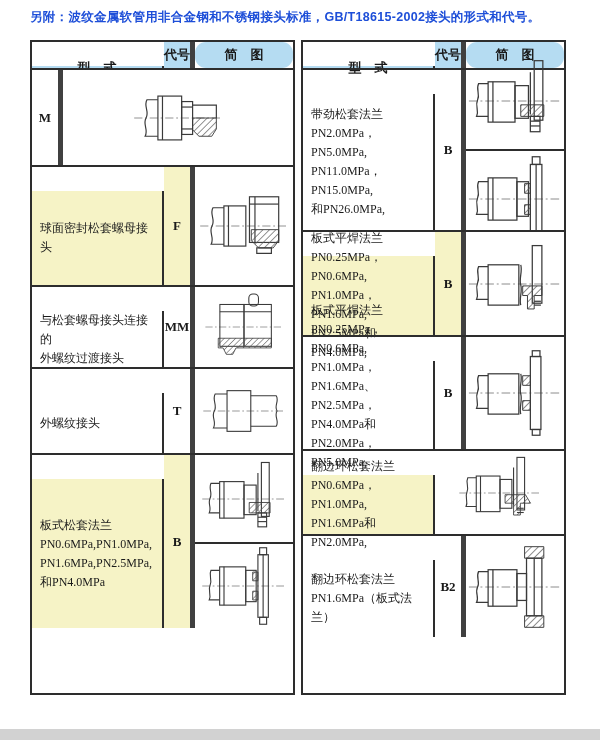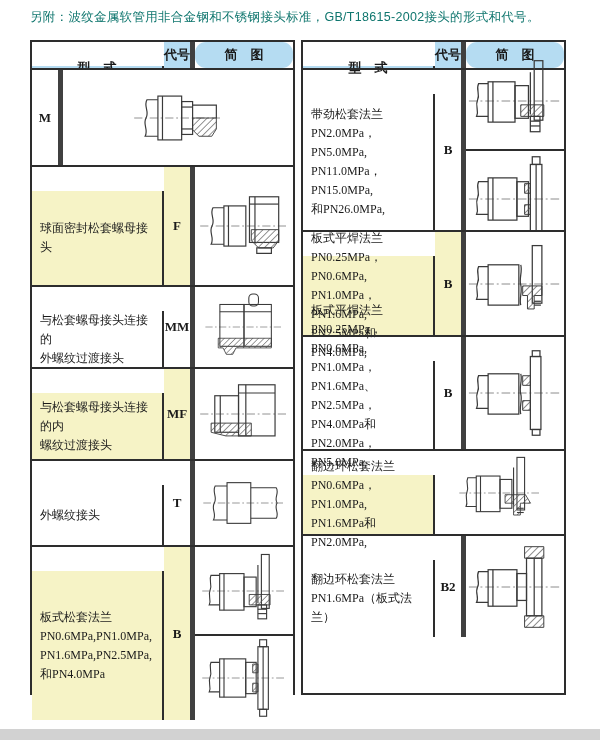--- a/index.html
+++ b/index.html
@@ -2,21 +2,21 @@
 <html><head>
 <meta charset="utf-8">
 <style>
   html,body{margin:0;padding:0;}
   body{
     width:600px;height:740px;position:relative;background:#ffffff;
     font-family:"Liberation Sans",sans-serif;color:#1a1a1a;overflow:hidden;
   }
   .page-title{
     position:absolute;left:30px;top:9px;width:556px;
-    font-size:12.5px;font-weight:normal;color:#0f766e;letter-spacing:.3px;
+    font-size:12.5px;font-weight:bold;color:#1d4ed8;letter-spacing:.3px;
   }
   .tables{position:absolute;left:30px;top:40px;width:536px;height:655px;display:flex;}
   .half{
     width:265px;height:655px;box-sizing:border-box;border:2px solid #2d2d2d;
     display:flex;flex-direction:column;background:#fff;
   }
   .gap{width:6px;}
   .trow{display:flex;box-sizing:border-box;border-top:2px solid #2d2d2d;flex:0 0 auto;}
   .trow:first-child{border-top:none;}
   .cell{box-sizing:border-box;display:flex;align-items:center;}
@@ -104,36 +104,20 @@
           <line class="cl" x1="2" y1="46" x2="98" y2="46"></line>
           <rect x="20" y="18" width="30" height="52"></rect>
           <rect x="50" y="18" width="34" height="52"></rect>
           <line x1="20" y1="27" x2="84" y2="27"></line>
           <rect x="56" y="5" width="12" height="15" rx="5"></rect>
           <path class="hatch" d="M18,60 h66 v12 h-44 l-4,8 h-8 l-4,-8 h-6 z"></path>
         </svg>
       </div>
     </div>
 
-    <div class="trow" style="height:92px">
-      <div class="cell c-type hl">与松套螺母接头连接的内
-螺纹过渡接头</div>
-      <div class="cell c-code hl">MF</div>
-      <div class="cell c-diag">
-        <svg class="dsvg" width="92" height="84" viewBox="0 0 100 92">
-          <line class="cl" x1="2" y1="46" x2="98" y2="46"></line>
-          <rect x="18" y="26" width="26" height="40"></rect>
-            <line x1="24" y1="26" x2="24" y2="66"></line>
-          <rect x="44" y="14" width="40" height="56"></rect>
-            <line x1="44" y1="23" x2="84" y2="23"></line>
-            <line x1="52" y1="14" x2="52" y2="70"></line>
-          <path class="hatch" d="M14,56 h44 v14 h-28 l-16,-4 z"></path>
-        </svg>
-      </div>
-    </div>
 
     <div class="trow" style="height:86px">
       <div class="cell c-type">外螺纹接头</div>
       <div class="cell c-code">T</div>
       <div class="cell c-diag">
         <svg class="dsvg" width="92" height="78" viewBox="0 0 100 92">
           <line class="cl" x1="2" y1="46" x2="98" y2="46"></line>
           <path d="M30,26 H16 c-4,7 3,13 -1,20 c-4,7 3,13 -1,20 H30"></path>
           <rect x="30" y="22" width="28" height="48"></rect>
           <path d="M58,28 H88 c4,6 -3,12 1,18 c-4,6 3,12 -1,18 H58"></path>

